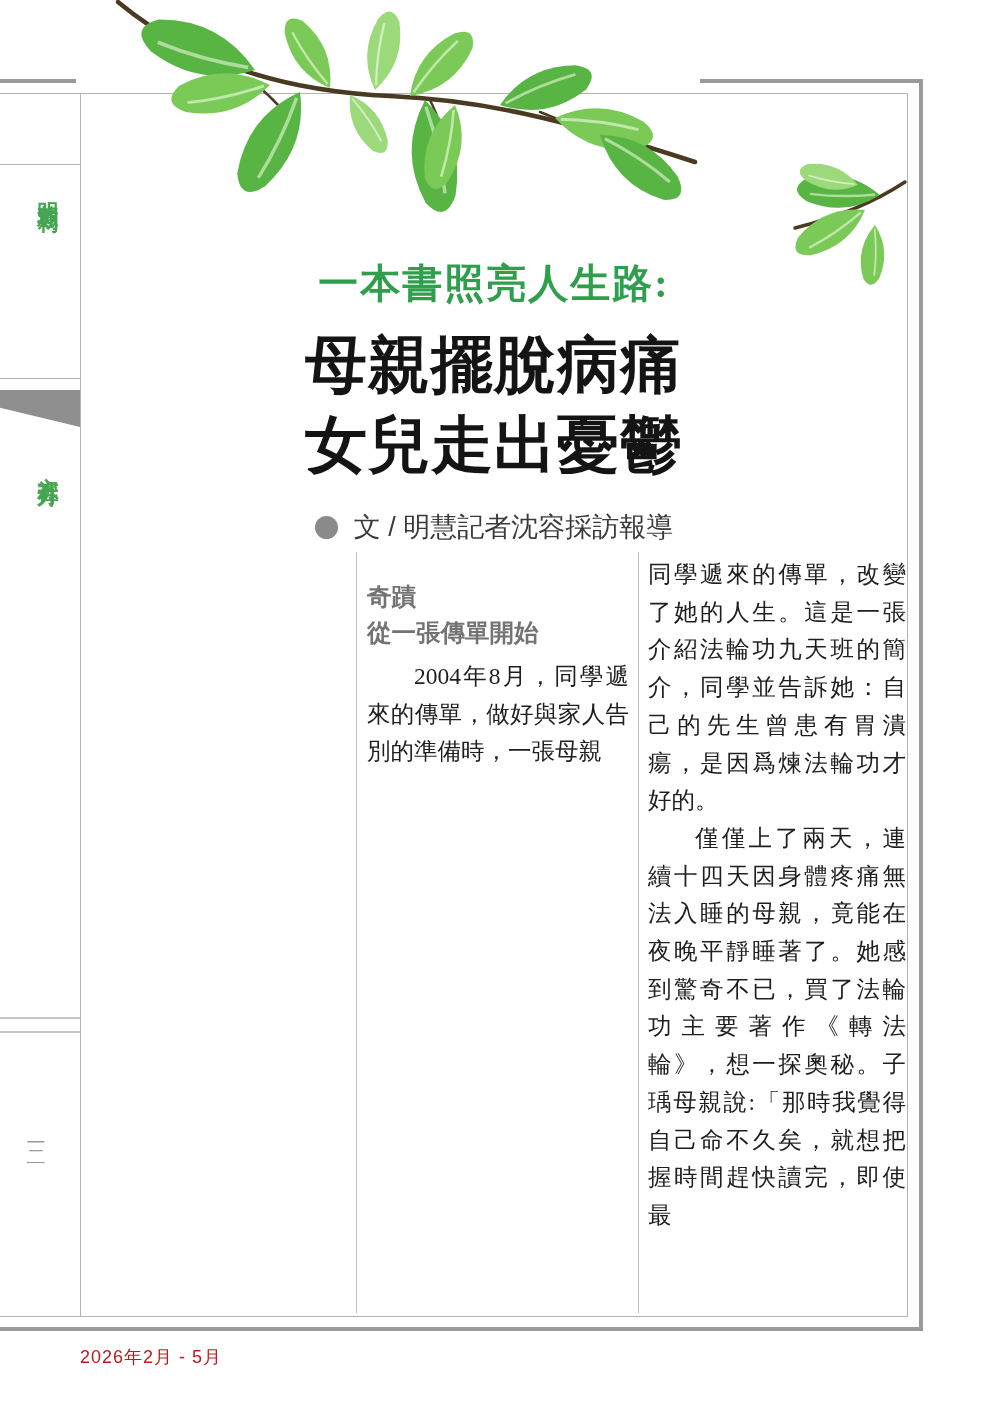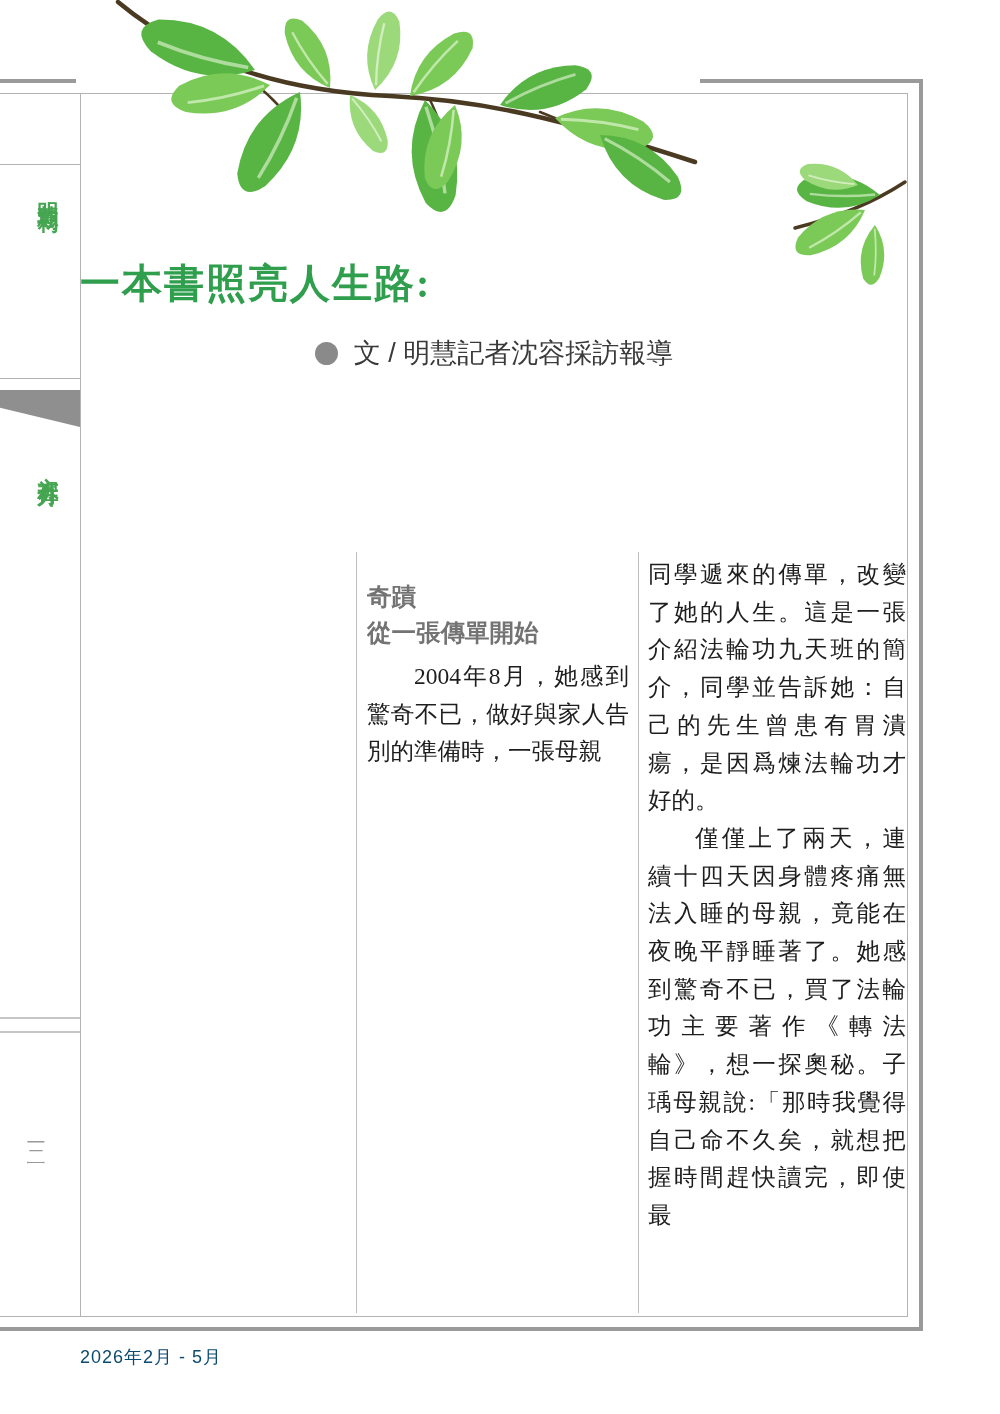--- a/index.html
+++ b/index.html
@@ -20,42 +20,42 @@
   .dbl-1{top:1017px;} .dbl-2{top:1031px;}
   .flag{left:0;top:390px;width:80px;height:37px;background:#8f8f8f;
     clip-path:polygon(0 0,100% 0,100% 100%,0 48%);}
   
   .vtext{writing-mode:vertical-rl;text-orientation:upright;
     font-family:"Liberation Sans","DejaVu Sans",sans-serif;}
   .journal-name{left:34px;top:186px;font-size:21px;letter-spacing:3px;color:#45a551;font-weight:600;}
   .section-name{left:34px;top:460px;font-size:21px;letter-spacing:3px;color:#45a551;font-weight:600;}
   .page-num{left:23px;top:1132px;font-size:19px;letter-spacing:4px;color:#9a9a9a;}
   
-  .head-wrap{left:80px;top:0;width:828px;}
+  .head-wrap{left:80px;top:0;width:828px;text-align:center;}
   .kicker{margin-top:256px;font-size:40px;font-weight:900;letter-spacing:2px;color:#2f9e4d;}
   .title{font-size:62px;font-weight:900;color:#141414;line-height:80px;letter-spacing:1px;margin-top:14px;}
   .byline-row{margin-top:24px;display:flex;align-items:center;justify-content:center;gap:16px;}
   .byline-dot{width:23px;height:23px;border-radius:50%;background:#8a8a8a;flex:0 0 auto;}
   .byline-text{font-family:"Liberation Sans","DejaVu Sans",sans-serif;font-size:27px;color:#3a3a3a;}
   
   .col{top:556px;height:760px;font-size:23.5px;line-height:37.7px;color:#1e1e1e;
     text-align:justify;text-justify:inter-character;overflow:hidden;}
   .col-1{left:84px;width:263px;}
   .col-2{left:367px;width:262px;}
   .col-3{left:648px;width:258px;}
   .col p{margin:0;}
   .indent{text-indent:2em;}
   .sep{top:552px;width:1px;height:761px;background:#bdbdbd;}
   .sep-1{left:356px;} .sep-2{left:638px;}
   .subhead{font-family:"Liberation Sans","DejaVu Sans",sans-serif;font-weight:700;
     font-size:24.5px;line-height:36px;color:#737373;margin:23px 0 7px 0;}
   .subhead span{display:block;}
   
   .issue-date{left:80px;top:1345px;font-family:"Liberation Sans","DejaVu Sans",sans-serif;
-    font-size:18px;letter-spacing:1px;color:#0c4a6e;}
+    font-size:18px;letter-spacing:1px;color:#b91c1c;}
   svg.leaves{left:0;top:0;}
 </style>
 </head>
 <body>
 
 <div class="abs frame-outer"></div>
 <div class="abs frame-inner"></div>
 <div class="abs margin-vline"></div>
 <div class="abs rule rule-a"></div>
 <div class="abs rule rule-b"></div>
@@ -99,38 +99,42 @@
   <use href="#leafB" transform="translate(875,225) rotate(95) scale(0.9)"></use>
   <use href="#leafC" transform="translate(858,185) rotate(-165) scale(0.9)"></use>
 </svg>
 
 <div class="abs vtext journal-name">明慧期刊</div>
 <div class="abs vtext section-name">方裡方外</div>
 <div class="abs vtext page-num">一二</div>
 
 <div class="abs head-wrap">
   <div class="kicker">一本書照亮人生路:</div>
+  <div class="title">
+    <div>母親擺脫病痛</div>
+    <div>女兒走出憂鬱</div>
+  </div>
   <div class="byline-row">
     <span class="byline-dot"></span>
     <span class="byline-text">文 / 明慧記者沈容採訪報導</span>
   </div>
 </div>
 
 <div class="abs sep sep-1"></div>
 <div class="abs sep sep-2"></div>
 
 <div class="abs col col-1">
 </div>
 
 <div class="abs col col-2">
   <div class="subhead">
     <span>奇蹟</span>
     <span>從一張傳單開始</span>
   </div>
-  <p class="indent">2004年8月，她感到驚奇不已，做好與家人告別的準備時，一張母親</p>
+  <p class="indent">2004年8月，同學遞來的傳單，做好與家人告別的準備時，一張母親</p>
 </div>
 
 <div class="abs col col-3">
   <p>同學遞來的傳單，改變了她的人生。這是一張介紹法輪功九天班的簡介，同學並告訴她：自己的先生曾患有胃潰瘍，是因爲煉法輪功才好的。</p>
   <p class="indent">僅僅上了兩天，連續十四天因身體疼痛無法入睡的母親，竟能在夜晚平靜睡著了。她感到驚奇不已，買了法輪功主要著作《轉法輪》，想一探奧秘。子瑀母親說:「那時我覺得自己命不久矣，就想把握時間趕快讀完，即使最</p>
 </div>
 
 <div class="abs issue-date">2026年2月 - 5月</div>
 
 </body></html>

